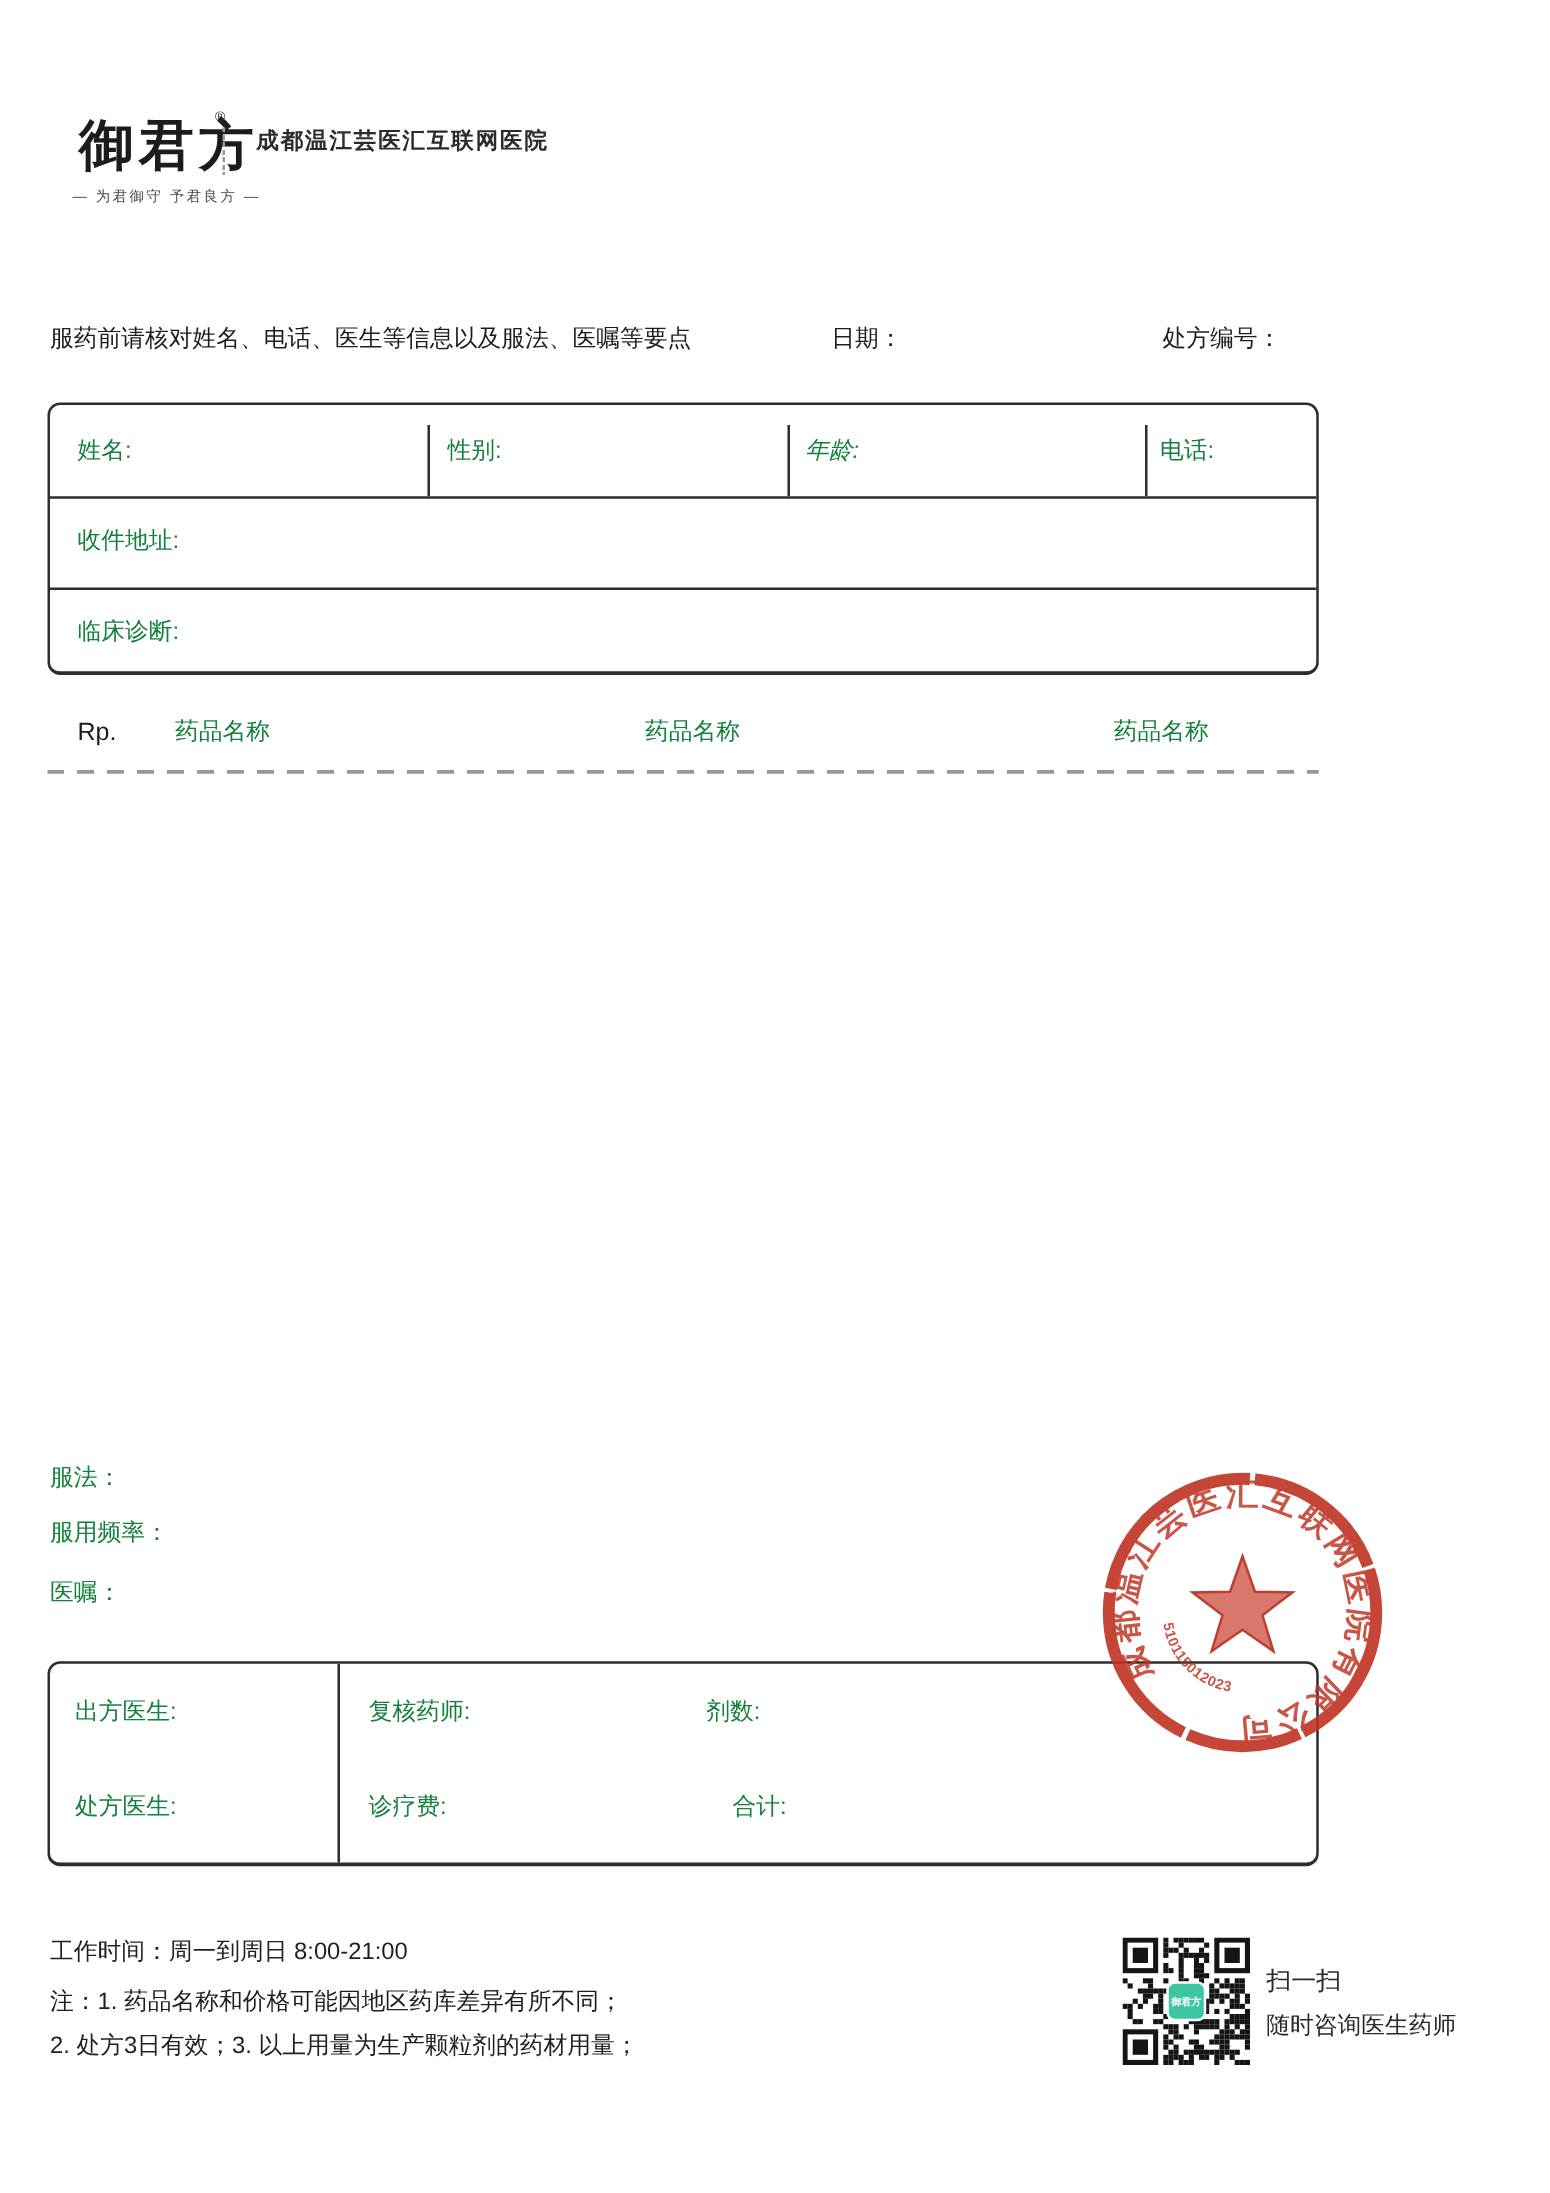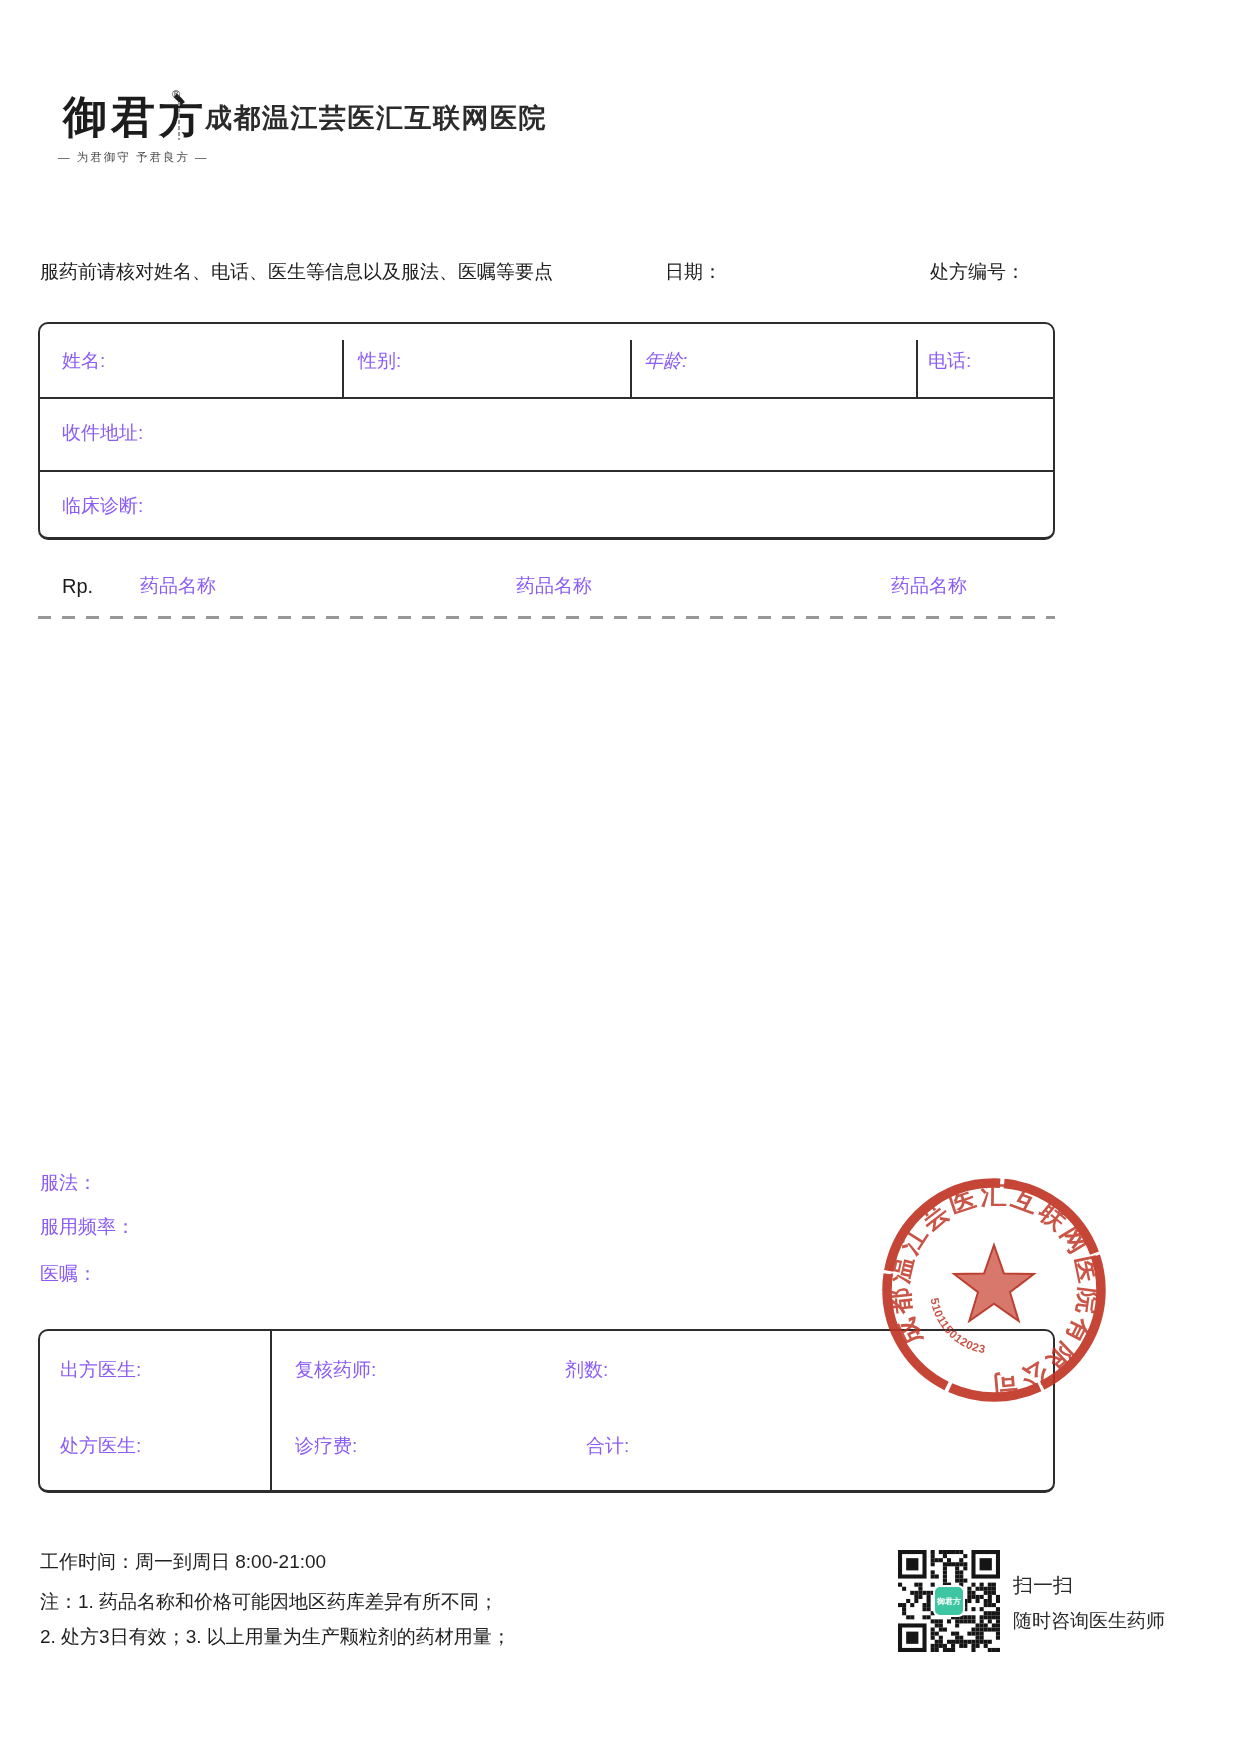--- a/index.html
+++ b/index.html
@@ -1,25 +1,25 @@
 <!DOCTYPE html>
 <html><head>
 <meta charset="utf-8">
 <style>
   html,body{margin:0;padding:0;background:#fff;}
   .page{position:relative;width:1240px;height:1754px;background:#ffffff;
         font-family:"Liberation Sans",sans-serif;color:#222;overflow:hidden;}
   .abs{position:absolute;}
-  .lbl{font-size:19px;color:#8b5cf6;line-height:30px;white-space:nowrap;}
+  .lbl{font-size:19px;color:#15803d;line-height:30px;white-space:nowrap;}
   .frame{border:2px solid #2d2d2d;border-bottom-width:3px;border-radius:10px;box-sizing:border-box;background:transparent;}
   .hline{background:#2d2d2d;height:2px;}
   .vline{background:#2d2d2d;width:2px;}
   .logo-main{font-size:44px;font-weight:700;letter-spacing:4px;color:#1c1c1c;line-height:50px;}
   .logo-tag{font-size:11.5px;letter-spacing:2px;color:#4a4a4a;white-space:nowrap;}
-  .hosp-title{font-size:27px;font-weight:700;letter-spacing:1.5px;color:#2b2b2b;white-space:nowrap;}
+  .hosp-title{font-size:18px;font-weight:700;letter-spacing:1.5px;color:#2b2b2b;white-space:nowrap;}
   .notice{font-size:19px;color:#1d1d1d;white-space:nowrap;}
   .dashed{height:3px;background:repeating-linear-gradient(90deg,#979797 0 13px,transparent 13px 24px);}
   .rp{font-size:20px;color:#1b1b1b;}
   .foot{font-size:19px;color:#1f1f1f;line-height:30px;white-space:nowrap;}
   .qr-wrap{width:102px;height:102px;background:#fff;}
   .qr-logo{position:absolute;left:35px;top:35px;width:32px;height:32px;border-radius:7px;
            border:2px solid #fff;box-sizing:border-box;display:flex;align-items:center;justify-content:center;
            color:#fff;font-size:8px;font-weight:700;letter-spacing:0;}
   .scan1{font-size:20px;color:#2a2a2a;}
   .scan2{font-size:19px;color:#2a2a2a;}

